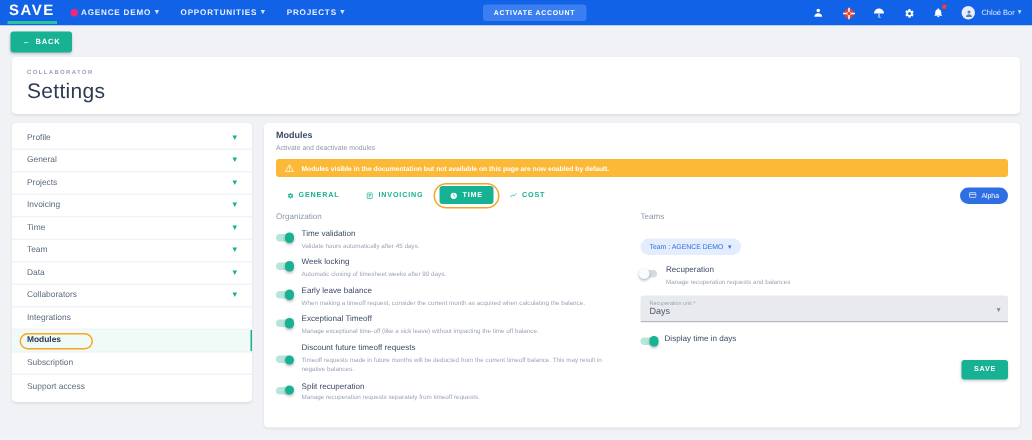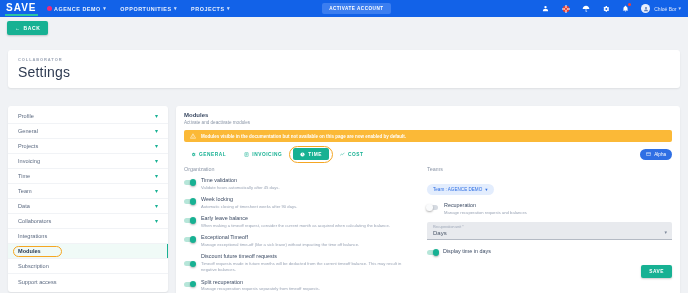--- a/index.html
+++ b/index.html
@@ -44,21 +44,21 @@
   
   .backbar { height: 21px; display: flex; align-items: center; padding-left: 7px; background: #f0f2f5; }
   .back-btn {
     background: #17b193; color: #fff; font-size: 5px; font-weight: bold; letter-spacing: .6px;
     padding: 4px 8px; border-radius: 2px; display: flex; align-items: center; gap: 3px;
     box-shadow: 0 1px 2px rgba(0,0,0,.2); cursor: pointer;
   }
 
   
   .header-card {
-    margin: 12px 8px; background: #fff; border-radius: 3px; padding: 7px 10px 8px 10px;
+    margin: 0 8px; background: #fff; border-radius: 3px; padding: 7px 10px 8px 10px;
     box-shadow: 0 1px 2px rgba(0,0,0,.08);
   }
   .eyebrow { font-size: 4px; letter-spacing: .9px; color: #9aa4b5; font-weight: bold; text-transform: uppercase; }
   .page-title { font-size: 14px; color: #2f3b52; font-weight: normal; margin-top: 2px; letter-spacing: .2px; }
 
   
   .body-row { display: flex; gap: 8px; padding: 6px 8px 0 8px; align-items: flex-start; }
 
   
   .sidebar {

